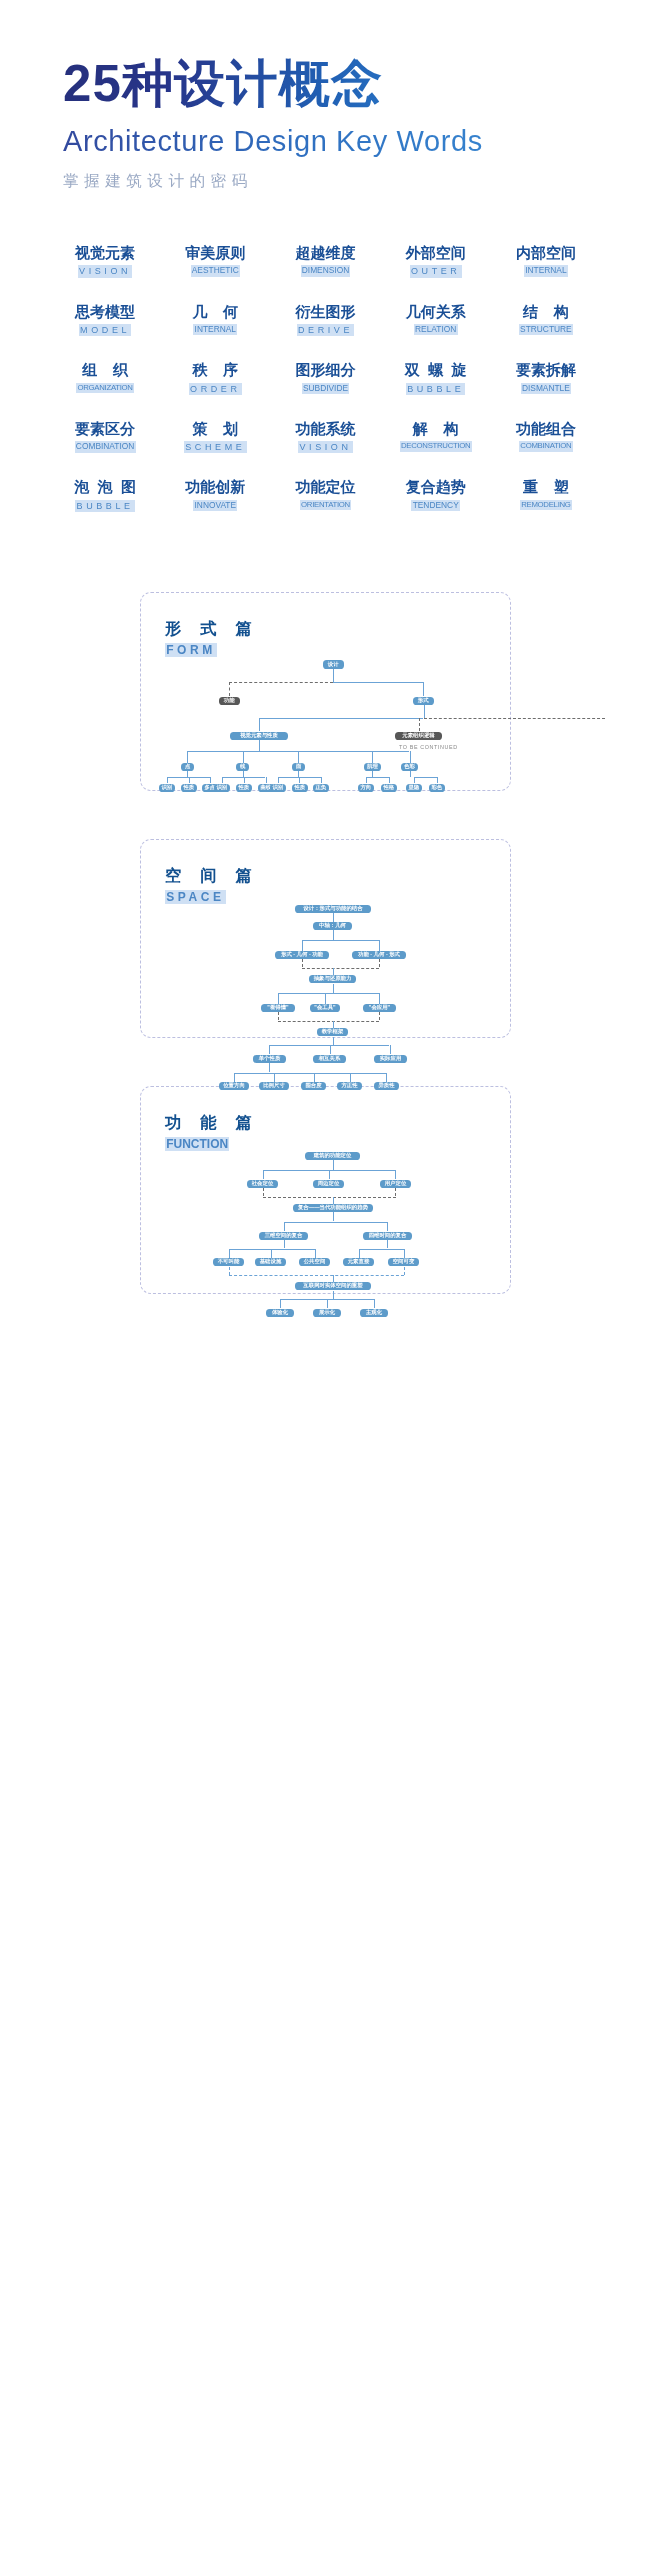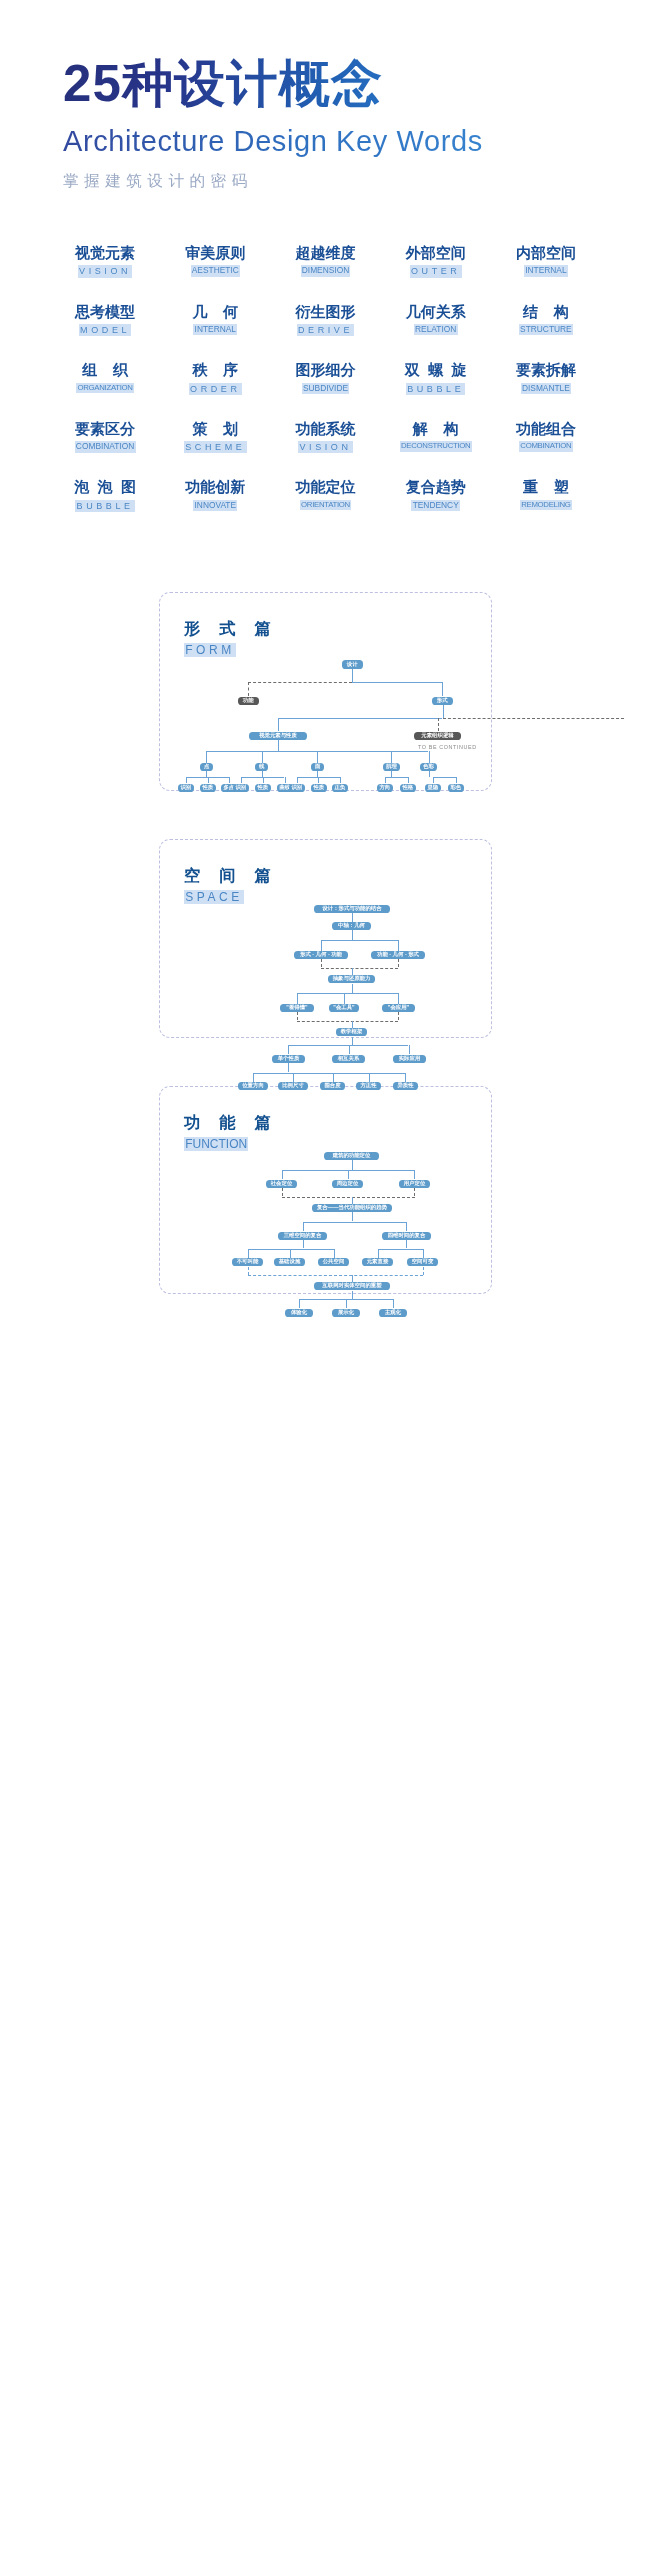--- a/index.html
+++ b/index.html
@@ -76,21 +76,21 @@
     white-space:nowrap;
     font-weight:400;
   }
   .kw-en.wide{letter-spacing:3.6px;}
   .kw-en.narrow{letter-spacing:0px;font-size:8.4px;}
   .kw-en.tight{letter-spacing:-0.3px;font-size:7.8px;}
 
   
   .card{
     position:relative;
-    width:333px;
+    width:371px;
     margin:0 auto;
     border:1.2px dashed #bcbfe0;
     border-radius:11px;
     background:#ffffff;
     box-sizing:border-box;
   }
   .card-head{padding:26.5px 0 0 24px;}
   .card-cn{
     font-size:16.3px;
     font-weight:bold;
@@ -98,21 +98,21 @@
     letter-spacing:7.2px;
     line-height:1.2;
   }
   .card-en{
     display:inline-block;
     margin-top:3.6px;
     font-size:12px;
     color:#4b86c4;
     background:#cfe0f4;
     letter-spacing:3.6px;
-    font-weight:400;
+    font-weight:700;
     padding:0 1.2px;
     text-align:right;
   }
   .card-en.nosp{letter-spacing:0px;}
 
   
   .tree{position:relative;margin:0 auto;}
   .node{
     position:absolute;
     box-sizing:border-box;

